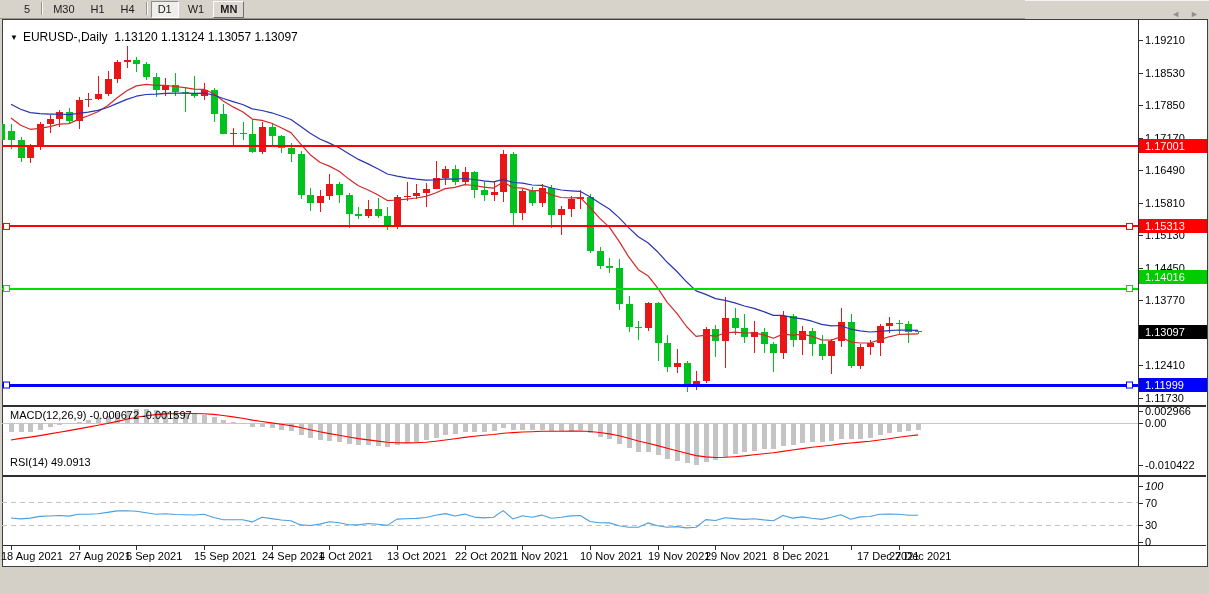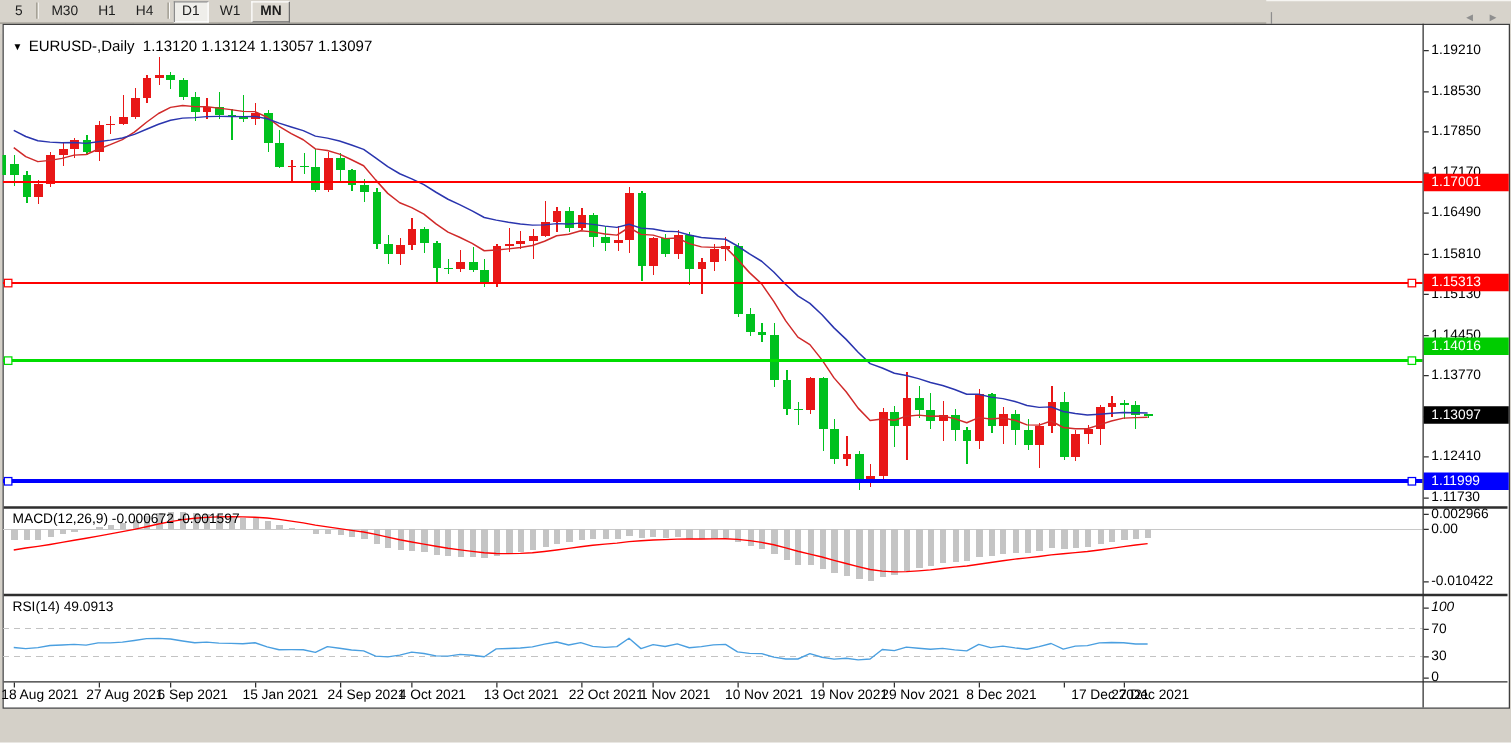--- a/index.html
+++ b/index.html
@@ -5,21 +5,21 @@
   html,body{margin:0;padding:0}
   body{
     width:1209px;height:594px;position:relative;overflow:hidden;
     background:#d4d0c8;
     font-family:"Liberation Sans","DejaVu Sans",sans-serif;
     -webkit-font-smoothing:none;
   }
   .abs{position:absolute}
   
   .toolbar{position:absolute;left:0;top:0;width:1009px;height:18px;background:#d7d3cb;
-    border-bottom:1px solid #989489;white-space:nowrap;padding-left:4px}
+    border-bottom:1px solid #989489;white-space:nowrap;padding-left:16px}
   .tb-btn{display:inline-block;height:13px;line-height:13px;padding:1px 6px;margin:1px 1px 0 1px;
     font-size:11px;color:#1d1d1d;border:1px solid transparent;vertical-align:top}
   .tb-btn.pressed{background:#efeeea;border-color:#8c8c8c #ffffff #ffffff #8c8c8c}
   .tb-btn.raised{font-weight:bold;border-color:#ffffff #6f6f6f #6f6f6f #ffffff;background:#dcd8d0}
   .tb-sep{display:inline-block;width:1px;height:13px;margin:2px 3px 0 3px;background:#979387;
     box-shadow:1px 0 0 #fbfaf8;vertical-align:top}
   
   .chart-frame{left:2px;top:19px;width:1204px;height:546px;background:#fff;border:1px solid #3f3f3f}
   .axis-vline{left:1138px;top:19px;width:1px;height:547px;background:#2e2e2e}
   .pane-sep{left:3px;width:1203px;background:#2e2e2e}
@@ -563,21 +563,21 @@
   <div class="abs axis-vline"></div>
 
   <div class="abs chart-title">
     <span class="tri">▼</span><span>EURUSD-,Daily</span>&nbsp;&nbsp;<span>1.13120 1.13124 1.13057 1.13097</span>
   </div>
 
   <div class="abs ind-label" style="left:10px;top:409px">
     <span>MACD(12,26,9)</span>
     <span>-0.000672 -0.001597</span>
   </div>
-  <div class="abs ind-label" style="left:10px;top:480px">
+  <div class="abs ind-label" style="left:10px;top:456px">
     <span>RSI(14)</span>
     <span>49.0913</span>
   </div>
 
   <div id="axis-col">
       <div class="abs axis-tick" style="top: 40px; position: absolute;"></div>
       <div class="abs axis-label" style="top: 34px; position: absolute;">1.19210</div>
       <div class="abs axis-tick" style="top: 73px; position: absolute;"></div>
       <div class="abs axis-label" style="top: 67px; position: absolute;">1.18530</div>
       <div class="abs axis-tick" style="top: 105px; position: absolute;"></div>
@@ -621,21 +621,21 @@
       <div class="abs badge" style="top: 378px; background: rgb(0, 0, 255); position: absolute;">1.11999</div>
     </div>
   <div id="time-axis">
       <div class="abs time-tick" style="left: 11px; position: absolute;"></div>
       <div class="abs time-label" style="left: 1px; position: absolute;">18 Aug 2021</div>
       <div class="abs time-tick" style="left: 79px; position: absolute;"></div>
       <div class="abs time-label" style="left: 69px; position: absolute;">27 Aug 2021</div>
       <div class="abs time-tick" style="left: 136px; position: absolute;"></div>
       <div class="abs time-label" style="left: 126px; position: absolute;">6 Sep 2021</div>
       <div class="abs time-tick" style="left: 204px; position: absolute;"></div>
-      <div class="abs time-label" style="left: 194px; position: absolute;">15 Jan 2021</div>
+      <div class="abs time-label" style="left: 194px; position: absolute;">15 Sep 2021</div>
       <div class="abs time-tick" style="left: 272px; position: absolute;"></div>
       <div class="abs time-label" style="left: 262px; position: absolute;">24 Sep 2021</div>
       <div class="abs time-tick" style="left: 329px; position: absolute;"></div>
       <div class="abs time-label" style="left: 319px; position: absolute;">4 Oct 2021</div>
       <div class="abs time-tick" style="left: 397px; position: absolute;"></div>
       <div class="abs time-label" style="left: 387px; position: absolute;">13 Oct 2021</div>
       <div class="abs time-tick" style="left: 465px; position: absolute;"></div>
       <div class="abs time-label" style="left: 455px; position: absolute;">22 Oct 2021</div>
       <div class="abs time-tick" style="left: 522px; position: absolute;"></div>
       <div class="abs time-label" style="left: 512px; position: absolute; text-align: center;">1 Nov 2021</div>

